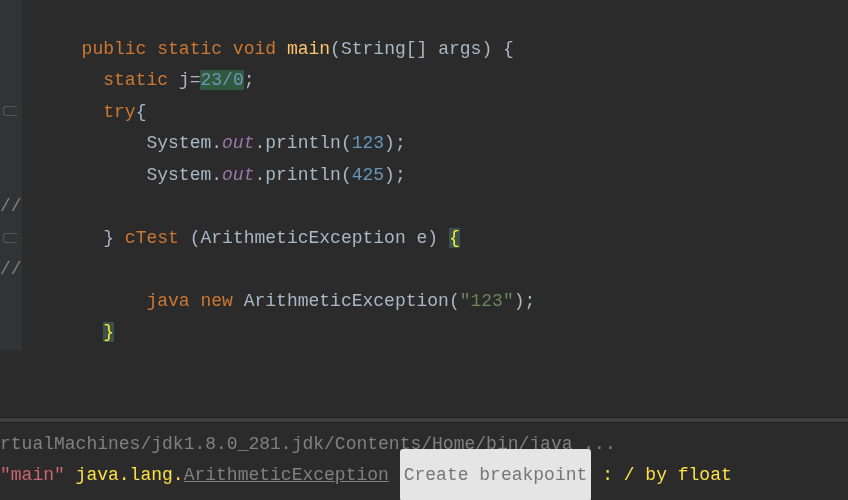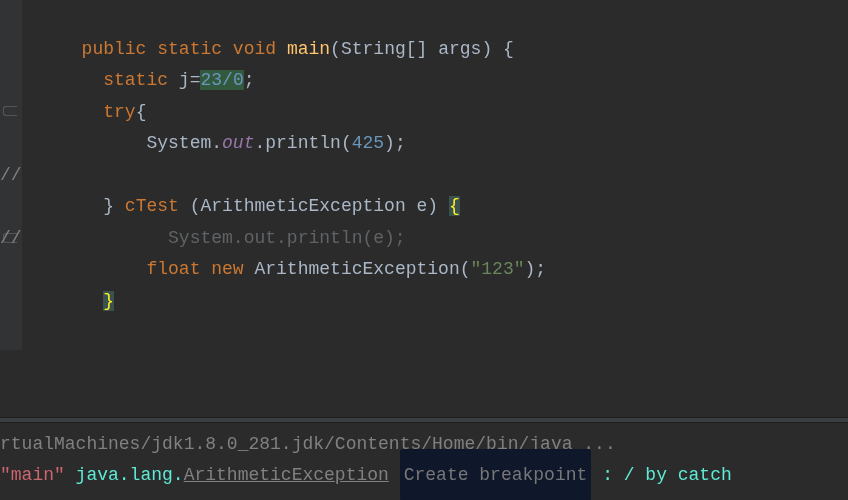--- a/index.html
+++ b/index.html
@@ -68,56 +68,57 @@
     padding: 6px 0 0 0;
     font-size: 18px;
     line-height: 1.7;
   }
   .console .cline {
     white-space: pre;
     padding-left: 0;
   }
   .path { color: #808080; }
   .err-red { color: #cc666e; }
-  .err-gray { color: #5eead4; }
+  .err-gray { color: #fde047; }
   .err-link { color: #808080; text-decoration: underline; cursor: pointer; }
-  .err-hint { color: #777; background: #0f172a; padding: 16px 4px; border-radius: 3px; font-style: normal; }
+  .err-hint { color: #777; background: #e5e5e5; padding: 16px 4px; border-radius: 3px; font-style: normal; }
   .err-link-blue { color: #5394ec; text-decoration: underline; cursor: pointer; }
 </style>
 </head>
 <body>
 
 <div class="gutter">
   <div class="gutter-mark" style="top:106px"></div>
   <div class="gutter-mark" style="top:233px"></div>
 </div>
 
 <div class="editor">
 
 <div class="line">
   <span class="kw">public</span> <span class="kw">static</span> <span class="kw">void</span> <span class="method">main</span><span class="paren">(</span><span class="ident">String</span><span class="ident">[]</span> <span class="ident">args</span><span class="paren">)</span> <span class="brace">{</span>
 </div>
 
 <div class="line">    <span class="kw">static</span> <span class="ident">j</span><span class="op">=</span><span class="num hl-num">23</span><span class="op hl-num">/</span><span class="num hl-num">0</span><span class="op">;</span></div>
 
 <div class="line">    <span class="kw">try</span><span class="brace">{</span></div>
 
+<div class="line">        <span class="ident">System</span><span class="op">.</span><span class="field-static">out</span><span class="op">.</span><span class="ident">println</span><span class="paren">(</span><span class="num">123</span><span class="paren">)</span><span class="op">;</span></div>
 
 <div class="line">        <span class="ident">System</span><span class="op">.</span><span class="field-static">out</span><span class="op">.</span><span class="ident">println</span><span class="paren">(</span><span class="num">425</span><span class="paren">)</span><span class="op">;</span></div>
 
 <div class="line"><span class="comment-slash">//</span>          </div>
 
 <div class="line">    <span class="brace">}</span> <span class="kw">cTest</span> <span class="paren">(</span><span class="ident">ArithmeticException</span> <span class="ident">e</span><span class="paren">)</span> <span class="brace hl-brace">{</span></div>
 
-<div class="line"><span class="comment-slash">//</span>          <span class="dim">System.out.println(e);</span></div>
+<div class="line"><span class="comment-slash">//</span>          </div>
 
-<div class="line">        <span class="kw">float</span> <span class="kw">new</span> <span class="ident">ArithmeticException</span><span class="paren">(</span><span class="str">"123"</span><span class="paren">)</span><span class="op">;</span></div>
+<div class="line">        <span class="kw">java</span> <span class="kw">new</span> <span class="ident">ArithmeticException</span><span class="paren">(</span><span class="str">"123"</span><span class="paren">)</span><span class="op">;</span></div>
 
 <div class="line">    <span class="brace hl-brace">}</span></div>
 
 </div>
 
 <div class="divider"></div>
 
 <div class="console">
 <div class="cline"><span class="path">rtualMachines/jdk1.8.0_281.jdk/Contents/Home/bin/java ...</span></div>
-<div class="cline"><span class="err-red">"main"</span><span class="err-gray"> java.lang.</span><span class="err-link">ArithmeticException</span> <span class="err-hint">Create breakpoint</span><span class="err-gray"> : / by catch</span></div>
+<div class="cline"><span class="err-red">"main"</span><span class="err-gray"> java.lang.</span><span class="err-link">ArithmeticException</span> <span class="err-hint">Create breakpoint</span><span class="err-gray"> : / by float</span></div>
 </div>
 
 </body></html>

